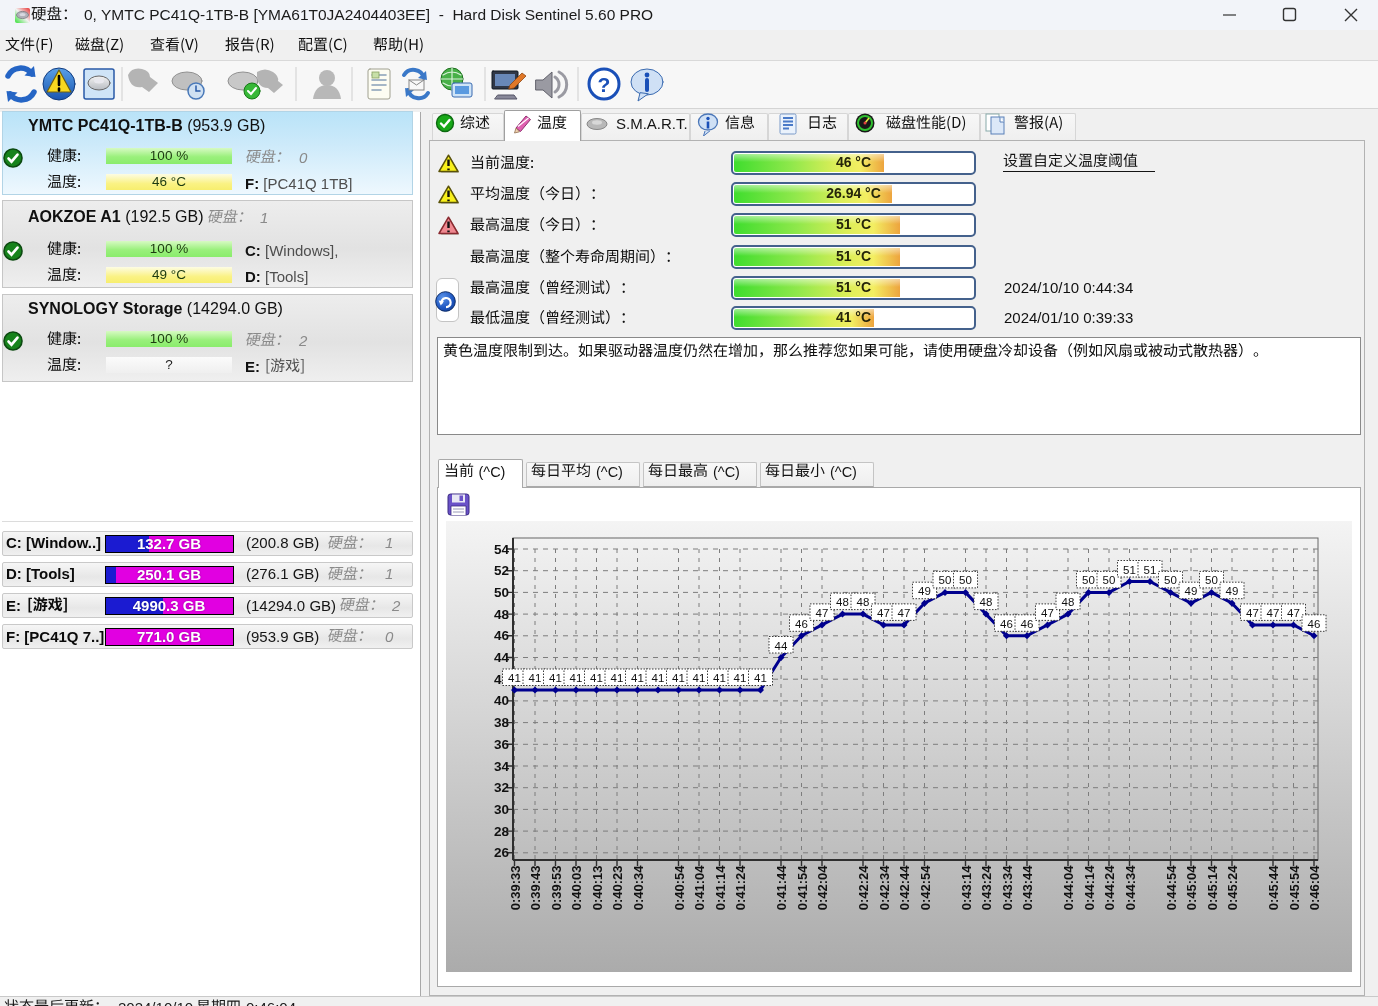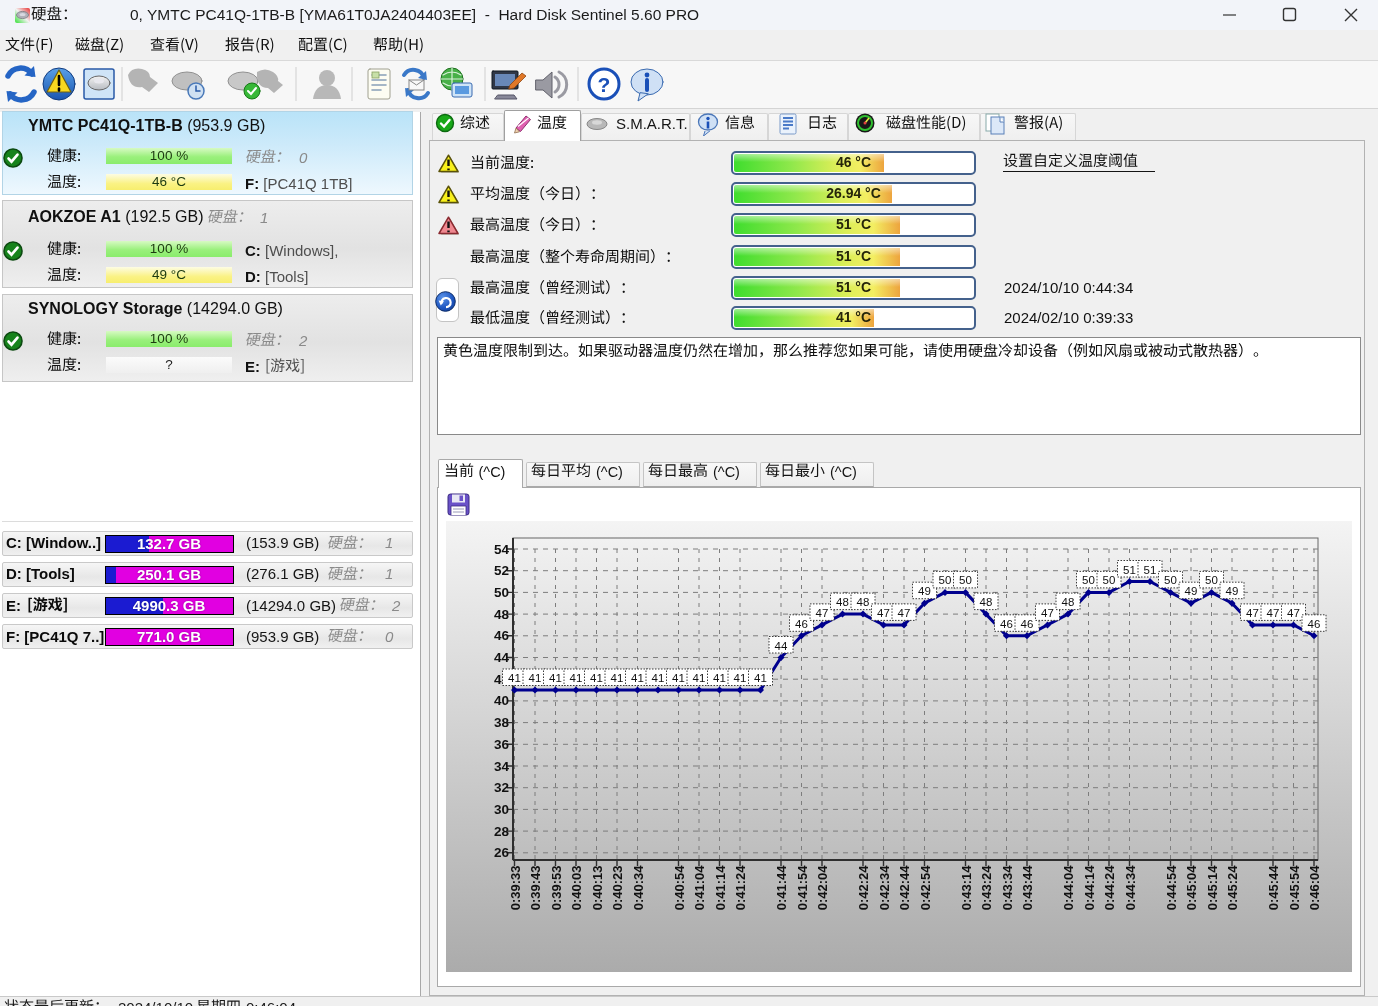--- a/index.html
+++ b/index.html
@@ -144,21 +144,21 @@
 <ellipse cx="7.5" cy="7" rx="6" ry="3.6" fill="#b0b0b8" stroke="#707078" stroke-width="0.7"></ellipse>
 <ellipse cx="7.5" cy="6.4" rx="3" ry="1.5" fill="#d8d8e0"></ellipse>
   </svg>
 <svg style="position:absolute;left:31px;top:6px;overflow:visible" width="48" height="19">
     <g fill="#1b1b1b">
       <use href="#q0" transform="translate(0 13.3) scale(0.0155 -0.0155)"></use>
       <use href="#q1" transform="translate(15.5 13.3) scale(0.0155 -0.0155)"></use>
       <use href="#q2" transform="translate(31.0 13.3) scale(0.0155 -0.0155)"></use>
     </g>
   </svg>
-<div style="position:absolute;left:84px;top:6px;font:15.5px 'Liberation Sans',sans-serif;color:#1b1b1b;white-space:pre;margin-left:46px;">0, YMTC PC41Q-1TB-B [YMA61T0JA2404403EE]  -  Hard Disk Sentinel 5.60 PRO</div>
+<div style="position:absolute;left:84px;top:6px;font:15.5px 'Liberation Sans',sans-serif;color:#1b1b1b;white-space:pre;">0, YMTC PC41Q-1TB-B [YMA61T0JA2404403EE]  -  Hard Disk Sentinel 5.60 PRO</div>
 <svg style="position:absolute;left:1215px;top:0" width="163" height="30" viewBox="0 0 163 30">
 <path d="M8 15 h13" stroke="#333" stroke-width="1.2"></path>
 <rect x="68.5" y="8.5" width="12" height="12" rx="2" fill="none" stroke="#333" stroke-width="1.4"></rect>
 <path d="M130 9 l12 12 M142 9 l-12 12" stroke="#333" stroke-width="1.4"></path>
   </svg>
 <div style="position:absolute;left:0;top:30px;width:1378px;height:30px;background:#f0f0f0;border-bottom:1px solid #d9d9d9;"></div>
 <svg style="position:absolute;left:5px;top:37px;overflow:visible" width="50" height="19">
     <g fill="#111">
       <use href="#q3" transform="translate(0 12.9) scale(0.015 -0.015)"></use>
       <use href="#q4" transform="translate(15.0 12.9) scale(0.015 -0.015)"></use>
@@ -380,21 +380,21 @@
       <use href="#q30" transform="translate(35.1 12.9) scale(0.015 -0.015)"></use>
     </g>
   </svg>
 <div style="position:absolute;left:2px;top:521px;width:411px;height:1px;background:#dcdcdc;"></div>
 <div style="position:absolute;left:2px;top:530.5px;width:411px;height:25px;background:linear-gradient(180deg,#f6f6f6,#e7e7e7 60%,#f0f0f0);border:1px solid #c9c9c9;border-radius:2px;box-sizing:border-box;"></div>
 <div style="position:absolute;left:6px;top:534.0px;font:bold 15px &quot;Liberation Sans&quot;,sans-serif;color:#0a0a0a;white-space:pre;">C: [Window..]</div>
 <div style="position:absolute;left:104.5px;top:534.5px;width:127.0px;height:16px;background:#e100e1;border:1px solid #000;">
     <div style="position:absolute;left:0;top:0;width:43.8px;height:16px;background:#1b1bd1;"></div>
   </div>
 <div style="position:absolute;left:104.5px;top:534.5px;width:129px;height:18px;font:bold 15px &quot;Liberation Sans&quot;,sans-serif;color:#fff;text-align:center;line-height:18px;text-shadow:0 0 2px rgba(0,0,0,.35);">132.7 GB</div>
-<div style="position:absolute;left:246px;top:534.0px;font:15px &quot;Liberation Sans&quot;,sans-serif;color:#141414;">(153.9 GB)</div>
+<div style="position:absolute;left:246px;top:534.0px;font:15px &quot;Liberation Sans&quot;,sans-serif;color:#141414;">(200.8 GB)</div>
 <svg style="position:absolute;left:327px;top:534.5px;overflow:visible" width="47" height="19">
     <g fill="#8a8a8a" transform="skewX(-10)" transform-origin="0 12.9">
       <use href="#q0" transform="translate(0 12.9) scale(0.015 -0.015)"></use>
       <use href="#q1" transform="translate(15.0 12.9) scale(0.015 -0.015)"></use>
       <use href="#q2" transform="translate(30.0 12.9) scale(0.015 -0.015)"></use>
     </g>
   </svg>
 <div style="position:absolute;left:385px;top:534.0px;font:italic 15px &quot;Liberation Sans&quot;,sans-serif;color:#8a8a8a;">1</div>
 <div style="position:absolute;left:2px;top:561.5px;width:411px;height:25px;background:linear-gradient(180deg,#f6f6f6,#e7e7e7 60%,#f0f0f0);border:1px solid #c9c9c9;border-radius:2px;box-sizing:border-box;"></div>
 <div style="position:absolute;left:6px;top:565.0px;font:bold 15px &quot;Liberation Sans&quot;,sans-serif;color:#0a0a0a;white-space:pre;">D: [Tools]</div>
@@ -664,21 +664,21 @@
       <use href="#q26" transform="translate(45.0 12.9) scale(0.015 -0.015)"></use>
       <use href="#q59" transform="translate(60.0 12.9) scale(0.015 -0.015)"></use>
       <use href="#q69" transform="translate(75.0 12.9) scale(0.015 -0.015)"></use>
       <use href="#q70" transform="translate(90.0 12.9) scale(0.015 -0.015)"></use>
       <use href="#q71" transform="translate(105.0 12.9) scale(0.015 -0.015)"></use>
       <use href="#q72" transform="translate(120.0 12.9) scale(0.015 -0.015)"></use>
       <use href="#q61" transform="translate(135.0 12.9) scale(0.015 -0.015)"></use>
       <use href="#q2" transform="translate(150.0 12.9) scale(0.015 -0.015)"></use>
     </g>
   </svg>
-<div style="position:absolute;left:1004px;top:309px;font:15px &quot;Liberation Sans&quot;,sans-serif;color:#101010;">2024/02/10 0:39:33</div>
+<div style="position:absolute;left:1004px;top:309px;font:15px &quot;Liberation Sans&quot;,sans-serif;color:#101010;">2024/01/10 0:39:33</div>
 <div style="position:absolute;left:731px;top:151px;width:245px;height:24px;background:#fff;border:2px solid #44618c;border-radius:5px;box-sizing:border-box;"></div>
 <div style="position:absolute;left:734px;top:154px;width:150px;height:18px;background:linear-gradient(90deg,#3fdd2e,#8fe84b 38%,#dcee58 68%,#f3ee62 84%,#eda43e);border-radius:2px 0 0 2px;"></div>
 <div style="position:absolute;left:734px;top:154px;width:150px;height:8px;background:linear-gradient(180deg,rgba(255,255,255,.5),rgba(255,255,255,0));"></div>
 <div style="position:absolute;left:731px;top:151px;width:245px;height:24px;font:bold 14px &quot;Liberation Sans&quot;,sans-serif;color:#25250a;text-align:center;line-height:23px;">46 °C</div>
 <div style="position:absolute;left:731px;top:182px;width:245px;height:24px;background:#fff;border:2px solid #44618c;border-radius:5px;box-sizing:border-box;"></div>
 <div style="position:absolute;left:734px;top:185px;width:158px;height:18px;background:linear-gradient(90deg,#3fdd2e,#8fe84b 38%,#dcee58 68%,#f3ee62 84%,#eda43e);border-radius:2px 0 0 2px;"></div>
 <div style="position:absolute;left:734px;top:185px;width:158px;height:8px;background:linear-gradient(180deg,rgba(255,255,255,.5),rgba(255,255,255,0));"></div>
 <div style="position:absolute;left:731px;top:182px;width:245px;height:24px;font:bold 14px &quot;Liberation Sans&quot;,sans-serif;color:#25250a;text-align:center;line-height:23px;">26.94 °C</div>
 <div style="position:absolute;left:731px;top:213px;width:245px;height:24px;background:#fff;border:2px solid #44618c;border-radius:5px;box-sizing:border-box;"></div>
 <div style="position:absolute;left:734px;top:216px;width:166px;height:18px;background:linear-gradient(90deg,#3fdd2e,#8fe84b 38%,#dcee58 68%,#f3ee62 84%,#eda43e);border-radius:2px 0 0 2px;"></div>

